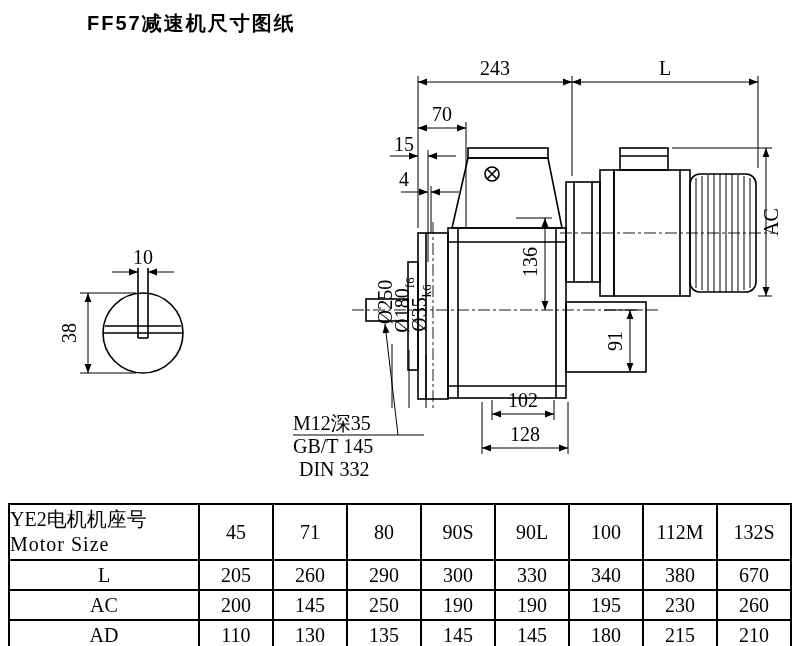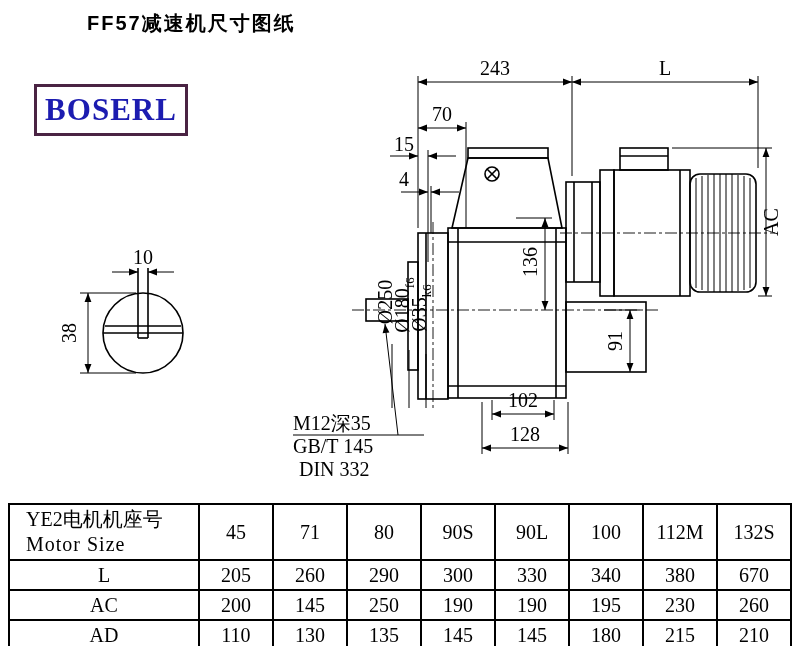--- a/index.html
+++ b/index.html
@@ -21,32 +21,29 @@
   g.cl line { stroke:#000; stroke-width:0.9; stroke-dasharray:12 3 3 3; fill:none; }
   svg text { font-family:"Liberation Serif", serif; font-size:20px; fill:#000; stroke:none; }
   svg .sub { font-size:13px; }
 
   table.dim-table { position:absolute; left:8px; top:503px; width:784px;
                     border-collapse:collapse; table-layout:fixed;
                     font-family:"Liberation Serif", serif; font-size:20px; }
   table.dim-table th, table.dim-table td { border:2px solid #000; text-align:center;
                     padding:0; font-weight:normal; height:28px; line-height:27px; }
   table.dim-table tr.hdr th { height:54px; }
-  table.dim-table th.namecell { text-align:left; padding-left:16px; line-height:25px; }
+  table.dim-table th.namecell { text-align:left; padding-left:0; line-height:25px; }
   table.dim-table th.namecell .en { letter-spacing:1px; }
 </style>
 </head>
 <body>
 
 <div class="page">
 
   <div class="title">FF57减速机尺寸图纸</div>
-  <div class="logo">
-    <span>BOSERL</span>
-  </div>
 
   <svg class="drawing" width="800" height="502" viewBox="0 0 800 502" xmlns="http://www.w3.org/2000/svg">
     <defs>
       <marker id="arr" viewBox="0 0 10 10" refX="10" refY="5" markerWidth="13" markerHeight="9" orient="auto-start-reverse" markerUnits="userSpaceOnUse">
         <path d="M10,5 L0,1.2 L0,8.8 z" fill="#000"></path>
       </marker>
     </defs>
 
     <g class="ol">
       <circle cx="143" cy="333" r="40"></circle>

